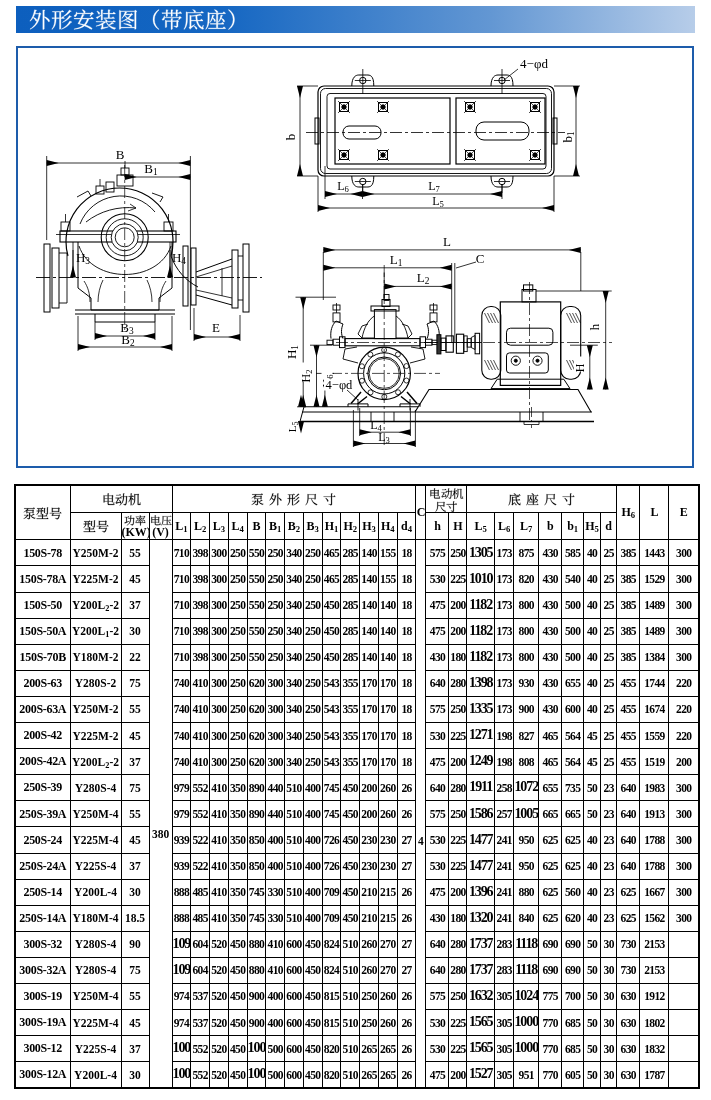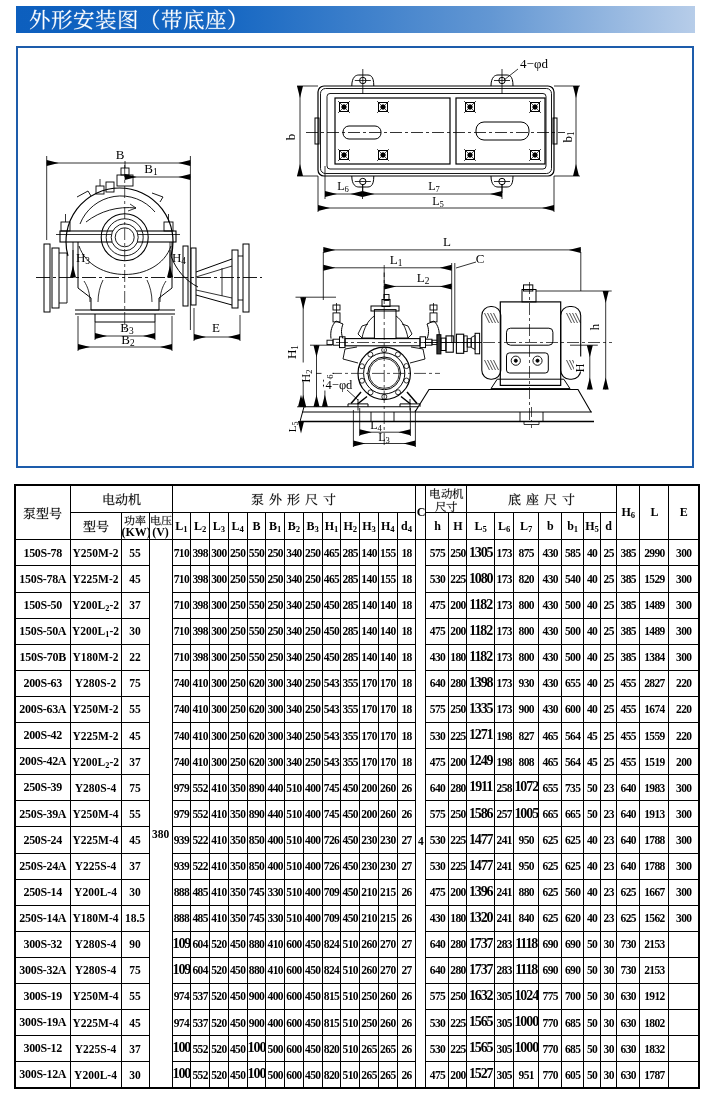--- a/index.html
+++ b/index.html
@@ -627,21 +627,21 @@
           <td class="n">575</td>
           <td class="n">250</td>
           <td class="n n4">1305</td>
           <td class="n">173</td>
           <td class="n">875</td>
           <td class="n">430</td>
           <td class="n">585</td>
           <td class="n">40</td>
           <td class="n">25</td>
           <td class="n">385</td>
-          <td class="n">2990</td>
+          <td class="n">1443</td>
           <td class="n">300</td>
         </tr>
 <tr>
           <td class="lft">150S-78A</td>
           <td>Y225M-2</td>
           <td>45</td>
           <td class="n">710</td>
           <td class="n">398</td>
           <td class="n">300</td>
           <td class="n">250</td>
@@ -649,21 +649,21 @@
           <td class="n">250</td>
           <td class="n">340</td>
           <td class="n">250</td>
           <td class="n">465</td>
           <td class="n">285</td>
           <td class="n">140</td>
           <td class="n">155</td>
           <td class="n">18</td>
           <td class="n">530</td>
           <td class="n">225</td>
-          <td class="n n4">1080</td>
+          <td class="n n4">1010</td>
           <td class="n">173</td>
           <td class="n">820</td>
           <td class="n">430</td>
           <td class="n">540</td>
           <td class="n">40</td>
           <td class="n">25</td>
           <td class="n">385</td>
           <td class="n">1529</td>
           <td class="n">300</td>
         </tr>
@@ -777,21 +777,21 @@
           <td class="n">640</td>
           <td class="n">280</td>
           <td class="n n4">1398</td>
           <td class="n">173</td>
           <td class="n">930</td>
           <td class="n">430</td>
           <td class="n">655</td>
           <td class="n">40</td>
           <td class="n">25</td>
           <td class="n">455</td>
-          <td class="n">2827</td>
+          <td class="n">1744</td>
           <td class="n">220</td>
         </tr>
 <tr>
           <td class="lft">200S-63A</td>
           <td>Y250M-2</td>
           <td>55</td>
           <td class="n">740</td>
           <td class="n">410</td>
           <td class="n">300</td>
           <td class="n">250</td>

